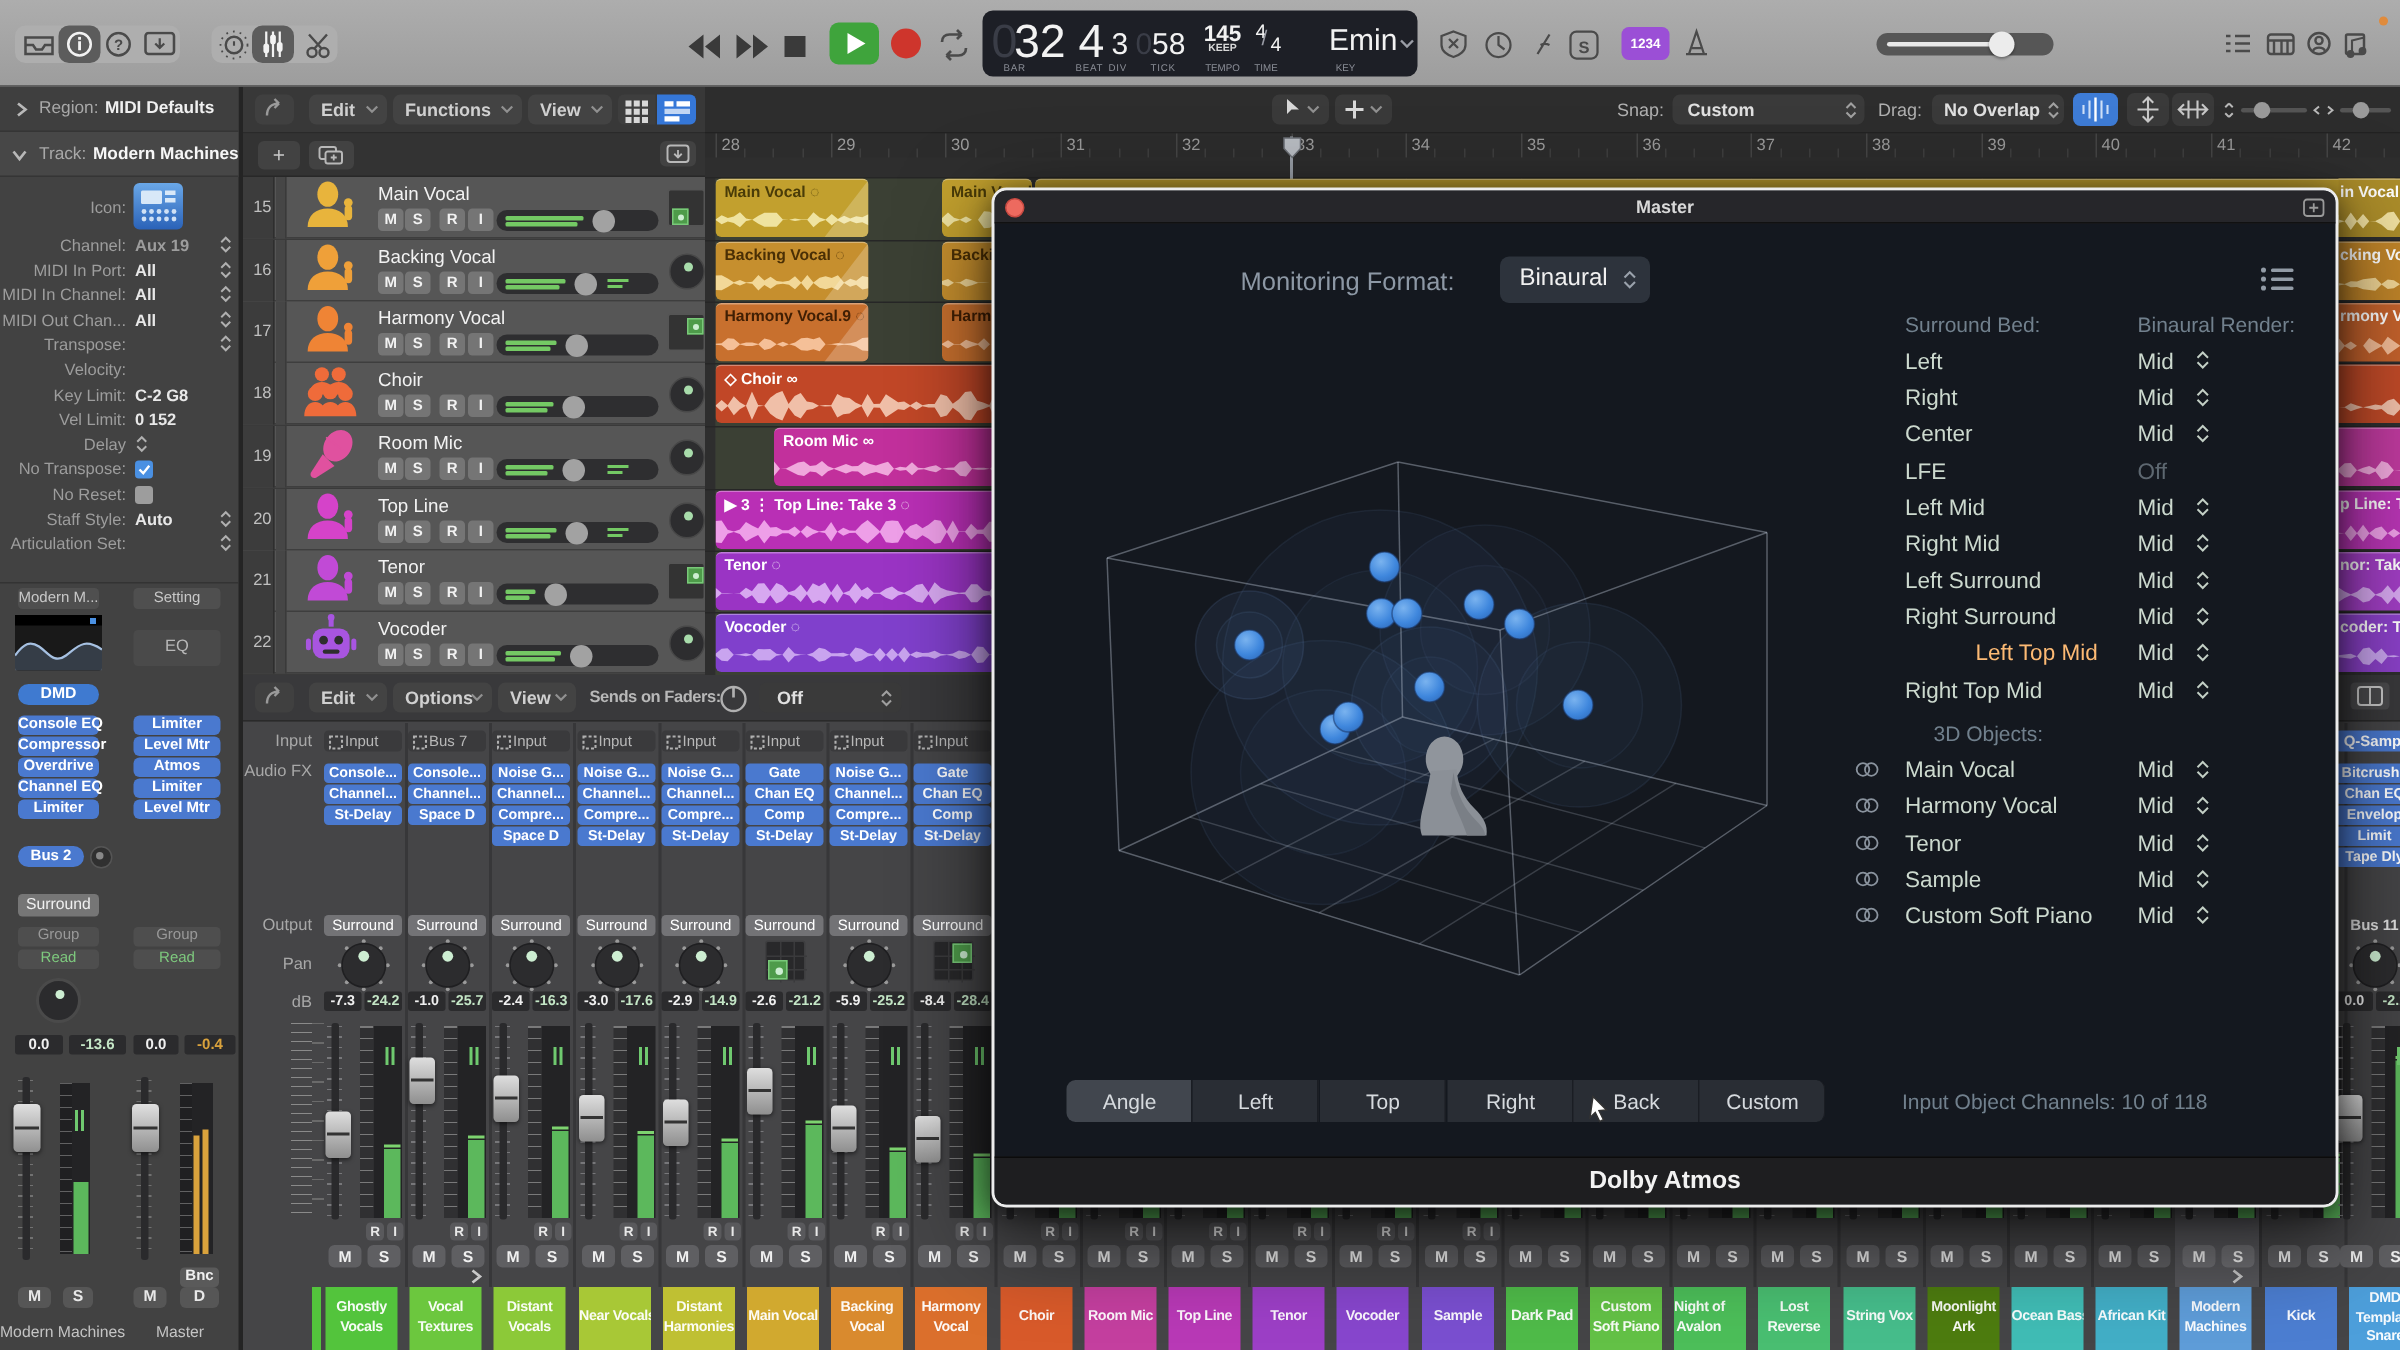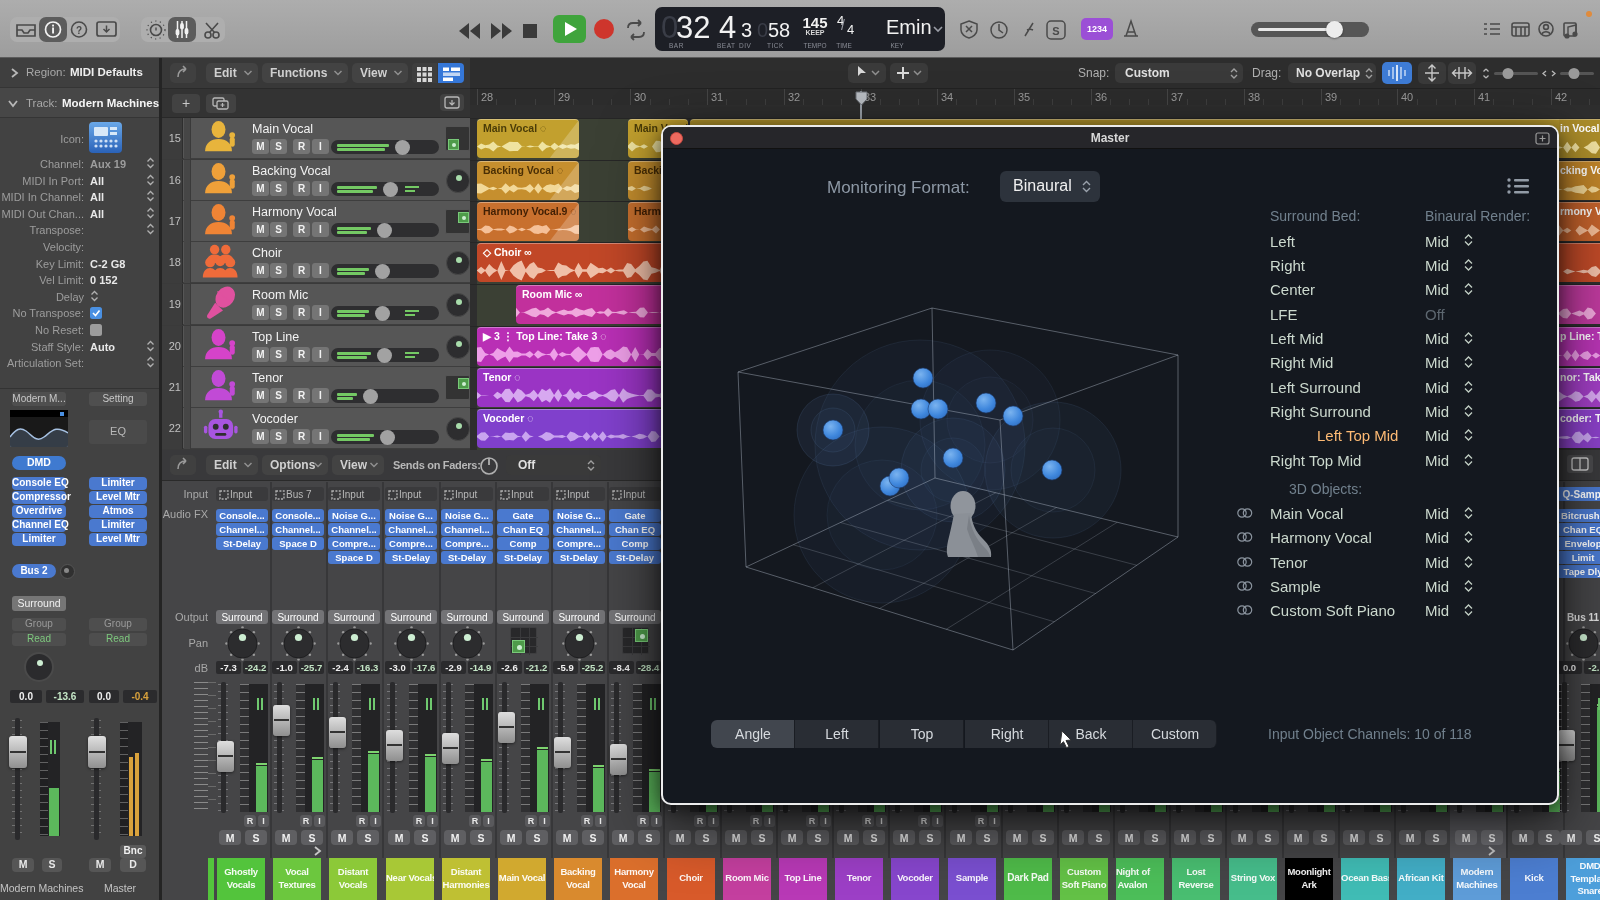--- a/index.html
+++ b/index.html
@@ -1945,21 +1945,21 @@
     <div style="left:1324px;top:772px;width:11px;height:40px;background:#5cb85c;position:absolute;"></div>
     <div style="left:1324px;top:769px;width:11px;height:2px;background:#7dd36f;position:absolute;"></div>
     <div style="left:1325px;top:698px;width:2px;height:12px;background:#6fc96f;position:absolute;"></div>
     <div style="left:1329px;top:698px;width:2px;height:12px;background:#6fc96f;position:absolute;"></div>
     <div style="left:1287px;top:830px;width:22px;height:15px;background:#5f5f62;border-radius:4px;position:absolute;">
       <span style="position:absolute;left:0;top:1.5px;width:22px;text-align:center;font-size:10.5px;color:#f0f0f0;font-weight:bold;">M</span>
     </div>
     <div style="left:1313px;top:830px;width:22px;height:15px;background:#5f5f62;border-radius:4px;position:absolute;">
       <span style="position:absolute;left:0;top:1.5px;width:22px;text-align:center;font-size:10.5px;color:#f0f0f0;font-weight:bold;">S</span>
     </div>
-    <div style="left:1285px;top:858px;width:48px;height:42px;background:#000000;position:absolute;overflow:hidden;">
+    <div style="left:1285px;top:858px;width:48px;height:42px;background:#4d7c0f;position:absolute;overflow:hidden;">
       <span style="position:absolute;left:0;top:8px;width:48px;text-align:center;font-size:9.5px;color:rgba(255,255,255,.95);font-weight:bold;line-height:12.5px;white-space:nowrap;letter-spacing:-0.25px;">Moonlight<br>Ark</span>
     </div>
     <div style="left:1394px;top:482px;width:2px;height:376px;background:#373739;position:absolute;"></div>
     <div style="left:1340px;top:487px;width:52px;height:14px;background:#3a3a3c;border-radius:3px;position:absolute;">
       <svg style="position:absolute;left:3px;top:2.5px;" width="10" height="10">
         <rect x="1" y="1" width="8" height="8" fill="none" stroke="#b0b0b0" stroke-width="1.4" stroke-dasharray="2 1.4"></rect>
       </svg>
       <span style="position:absolute;left:14px;top:1.5px;font-size:10px;color:#b8b8b8;">Input</span>
     </div>
     <div style="left:1342px;top:684px;width:10px;height:128px;background:repeating-linear-gradient(to bottom,#77777a 0 1px,transparent 1px 7px);position:absolute;"></div>
@@ -2352,15 +2352,18 @@
     <div style="left:302px;top:593px;width:83.5px;height:28px;background:#292d34;border-radius:0;border-right:1px solid #1a1d23;">
       <span style="position:absolute;left:0;top:6px;width:84px;text-align:center;font-size:14px;color:#d6dade;">Right</span>
     </div>
     <div style="left:386px;top:593px;width:83.5px;height:28px;background:#292d34;border-radius:0;border-right:1px solid #1a1d23;">
       <span style="position:absolute;left:0;top:6px;width:84px;text-align:center;font-size:14px;color:#d6dade;">Back</span>
     </div>
     <div style="left:470px;top:593px;width:83.5px;height:28px;background:#292d34;border-radius:0 6px 6px 0;border-right:1px solid #1a1d23;">
       <span style="position:absolute;left:0;top:6px;width:84px;text-align:center;font-size:14px;color:#d6dade;">Custom</span>
     </div>
     <span class="txt" style="left:605px;top:599px;font-size:14px;color:#71808d;">Input Object Channels: 10 of 118</span>
+    <div style="left:0;top:644px;width:894px;height:32px;background:#1e1e20;border-top:1px solid #0b0b0b;">
+      <span style="position:absolute;left:0;top:6px;width:894px;text-align:center;font-size:16.5px;color:#f2f2f2;font-weight:bold;">Dolby Atmos</span>
+    </div>
     <svg style="left:396px;top:603px;" width="16" height="20">
       <path d="M3 1l9 9-5 .5 3 6-2.5 1.2-3-6L1 15z" fill="#fff" stroke="#333" stroke-width="1"></path>
     </svg>
   </div>
 </body></html>

